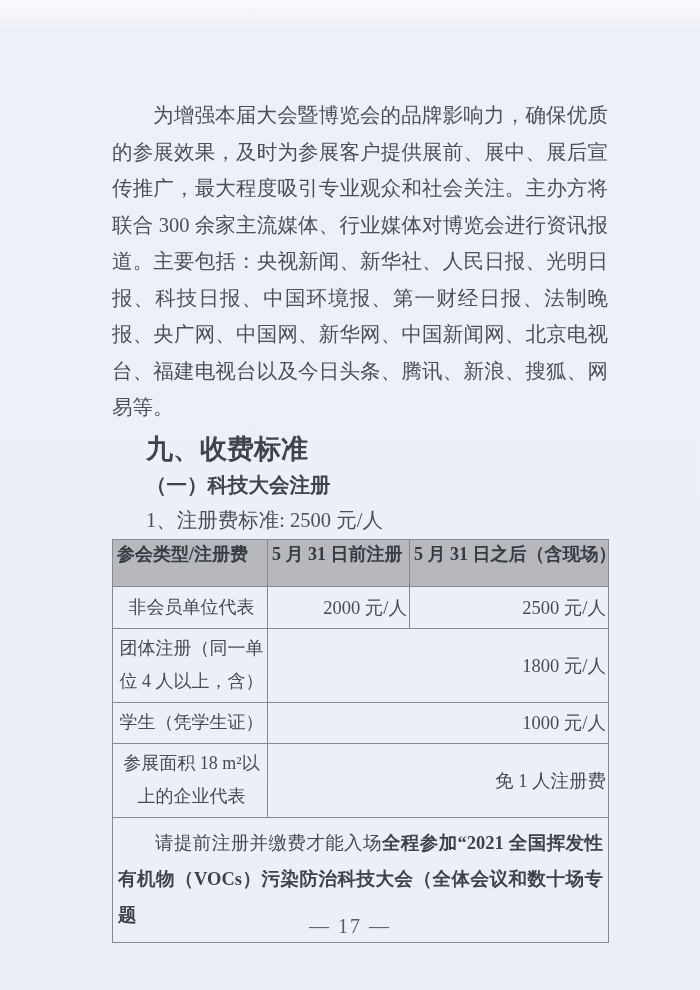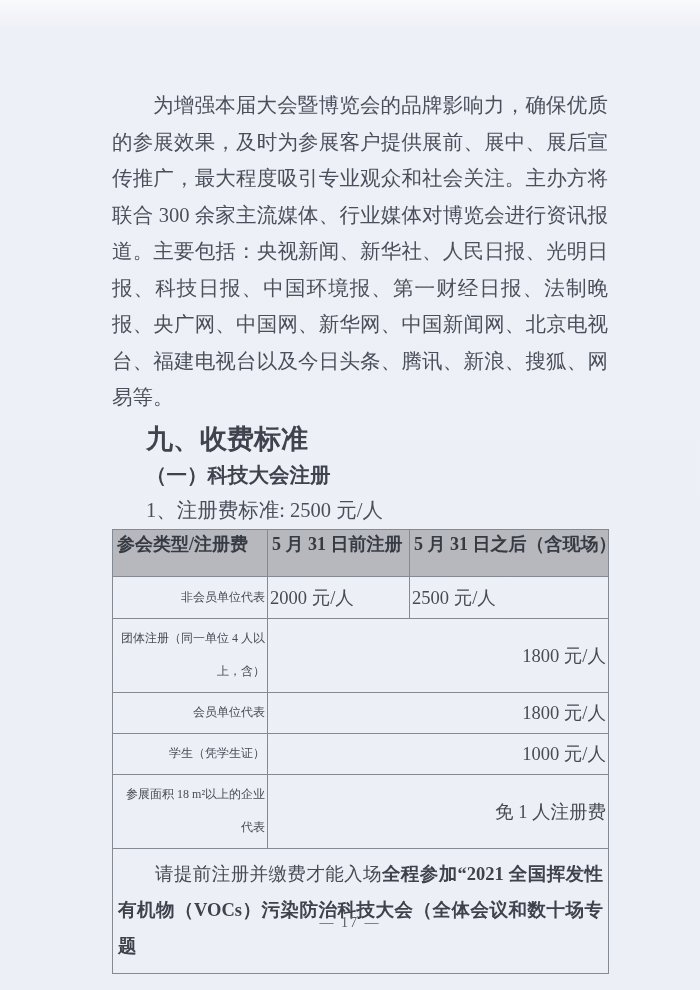--- a/index.html
+++ b/index.html
@@ -13,21 +13,21 @@
     height: 990px;
     box-sizing: border-box;
     background: linear-gradient(180deg, #f9fafc 0px, #eef0f7 28px, #edeff6 100%);
     font-family: "Liberation Serif", serif;
     color: #4a505b;
     overflow: hidden;
   }
   .content {
     position: absolute;
     left: 112px;
-    top: 87px;
+    top: 97px;
     width: 496px;
   }
   .para {
     margin: 0;
     font-size: 20.5px;
     line-height: 36.5px;
     text-align: justify;
     text-indent: 2em;
     color: #4a505b;
   }
@@ -70,28 +70,28 @@
     background: #b7b8be;
     font-size: 18px;
     font-weight: bold;
     color: #363a42;
     text-align: left;
     padding: 2px 2px 20px 4px;
     white-space: nowrap;
     height: 37px;
   }
   table.fee-table td.lbl {
-    font-size: 12px;
+    font-size: 18px;
     line-height: 33px;
-    text-align: right;
+    text-align: center;
     padding: 2px 2px 2px 5px;
   }
   table.fee-table td.val {
     font-size: 18.5px;
-    text-align: left;
+    text-align: right;
     padding: 2px;
   }
   table.fee-table td.val.merged {
     text-align: right;
     padding-left: 32px;
   }
   tr.r-single { height: 41px; }
   tr.r-first  { height: 42px; }
   tr.r-tall   { height: 74px; }
   td.note {
@@ -106,21 +106,21 @@
   td.note .emph {
     font-weight: bold;
     color: #3d424c;
   }
   .page-number {
     position: absolute;
     left: 0;
     top: 915px;
     width: 700px;
     text-align: center;
-    font-size: 14px;
+    font-size: 20px;
     letter-spacing: 2px;
     color: #565b64;
   }
 </style>
 </head>
 <body>
 
 <div class="page">
   <div class="content">
 
@@ -150,24 +150,20 @@
         <td class="lbl">非会员单位代表</td>
         <td class="val">2000 元/人</td>
         <td class="val">2500 元/人</td>
       </tr>
 
       <tr class="r-tall">
         <td class="lbl">团体注册（同一单位 4 人以上，含）</td>
         <td class="val merged" colspan="2">1800 元/人</td>
       </tr>
 
-      <tr class="r-single">
-        <td class="lbl">会员单位代表</td>
-        <td class="val merged" colspan="2">1800 元/人</td>
-      </tr>
 
       <tr class="r-single">
         <td class="lbl">学生（凭学生证）</td>
         <td class="val merged" colspan="2">1000 元/人</td>
       </tr>
 
       <tr class="r-tall">
         <td class="lbl">参展面积 18 m²以上的企业代表</td>
         <td class="val merged" colspan="2">免 1 人注册费</td>
       </tr>

